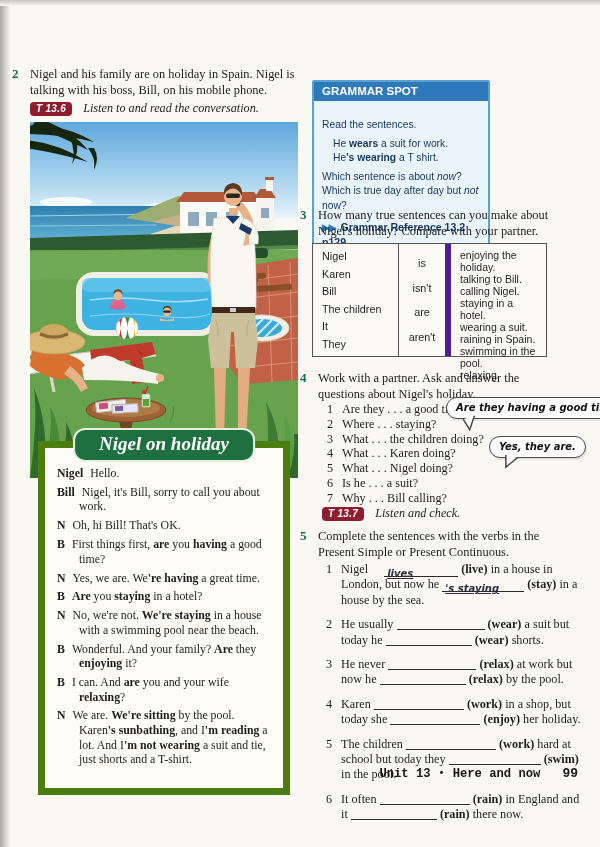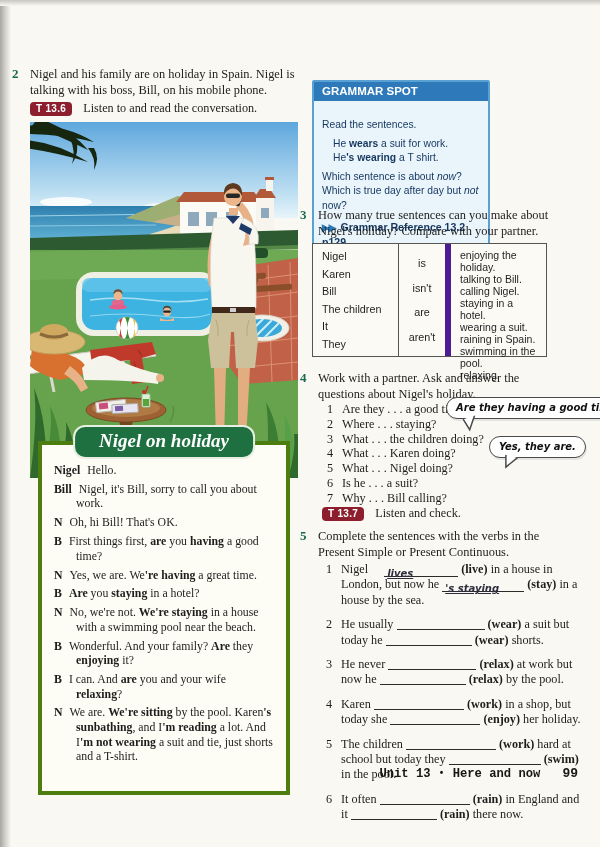--- a/index.html
+++ b/index.html
@@ -6,29 +6,29 @@
   .page{position:relative;width:600px;height:847px;background:#faf8f3;overflow:hidden;
         font-family:"Liberation Serif",serif;color:#1d1d1b;}
   .scan-left{position:absolute;left:0;top:0;width:11px;height:100%;
         background:linear-gradient(90deg,#a8a6a2,#d8d6d1 55%,#faf8f3);}
   .scan-top{position:absolute;left:0;top:0;width:100%;height:6px;
         background:linear-gradient(180deg,#c8c6c1,#faf8f3);}
   
   .ex{position:absolute;display:flex;align-items:flex-start;}
   .ex .n{flex:none;width:18px;font-weight:bold;color:#176a52;font-size:13px;line-height:1.25;}
   .ex .t{font-size:12.4px;line-height:1.3;}
-  .audio{position:absolute;font-size:12.2px;}
+  .audio{position:absolute;font-size:12.2px;font-style:italic;}
   .tbadge{display:inline-block;background:#8c1e2e;color:#fff;font-family:"Liberation Sans",sans-serif;
         font-weight:bold;font-size:10px;padding:1px 6px 2px;border-radius:4px;letter-spacing:.3px;}
   .audio .lbl{margin-left:8px;}
   
   .illus{position:absolute;left:30px;top:122px;width:268px;height:356px;}
   
   .dialog{position:absolute;left:38px;top:441px;width:252px;height:354px;background:#fdfcf5;
-        border:4px solid #4d7c0f;box-sizing:border-box;}
+        border:7px solid #4d7c0f;box-sizing:border-box;}
   .banner{position:absolute;left:50%;top:-18px;transform:translateX(-50%);background:#1f7040;
         color:#fff;font-style:italic;font-weight:bold;font-size:19px;white-space:nowrap;
         padding:3px 24px 5px;border-radius:10px;box-shadow:0 0 0 2px #e7efe3;}
   .dlines{padding:18px 11px 4px 12px;font-size:11.8px;line-height:1.24;height:330px;overflow:hidden;box-sizing:border-box;}
   .dline{margin-bottom:4.2px;padding-left:22px;text-indent:-22px;}
   .dline .spk{margin-right:7px;}
   
   .gspot{position:absolute;left:312px;top:80px;width:178px;border:2px solid #59a0d3;background:#e9f4fb;
         font-family:"Liberation Sans",sans-serif;border-radius:2px;box-sizing:border-box;}
   .gshead{background:#2d79ba;color:#fff;font-weight:bold;font-size:11.5px;padding:3px 8px 4px;}

